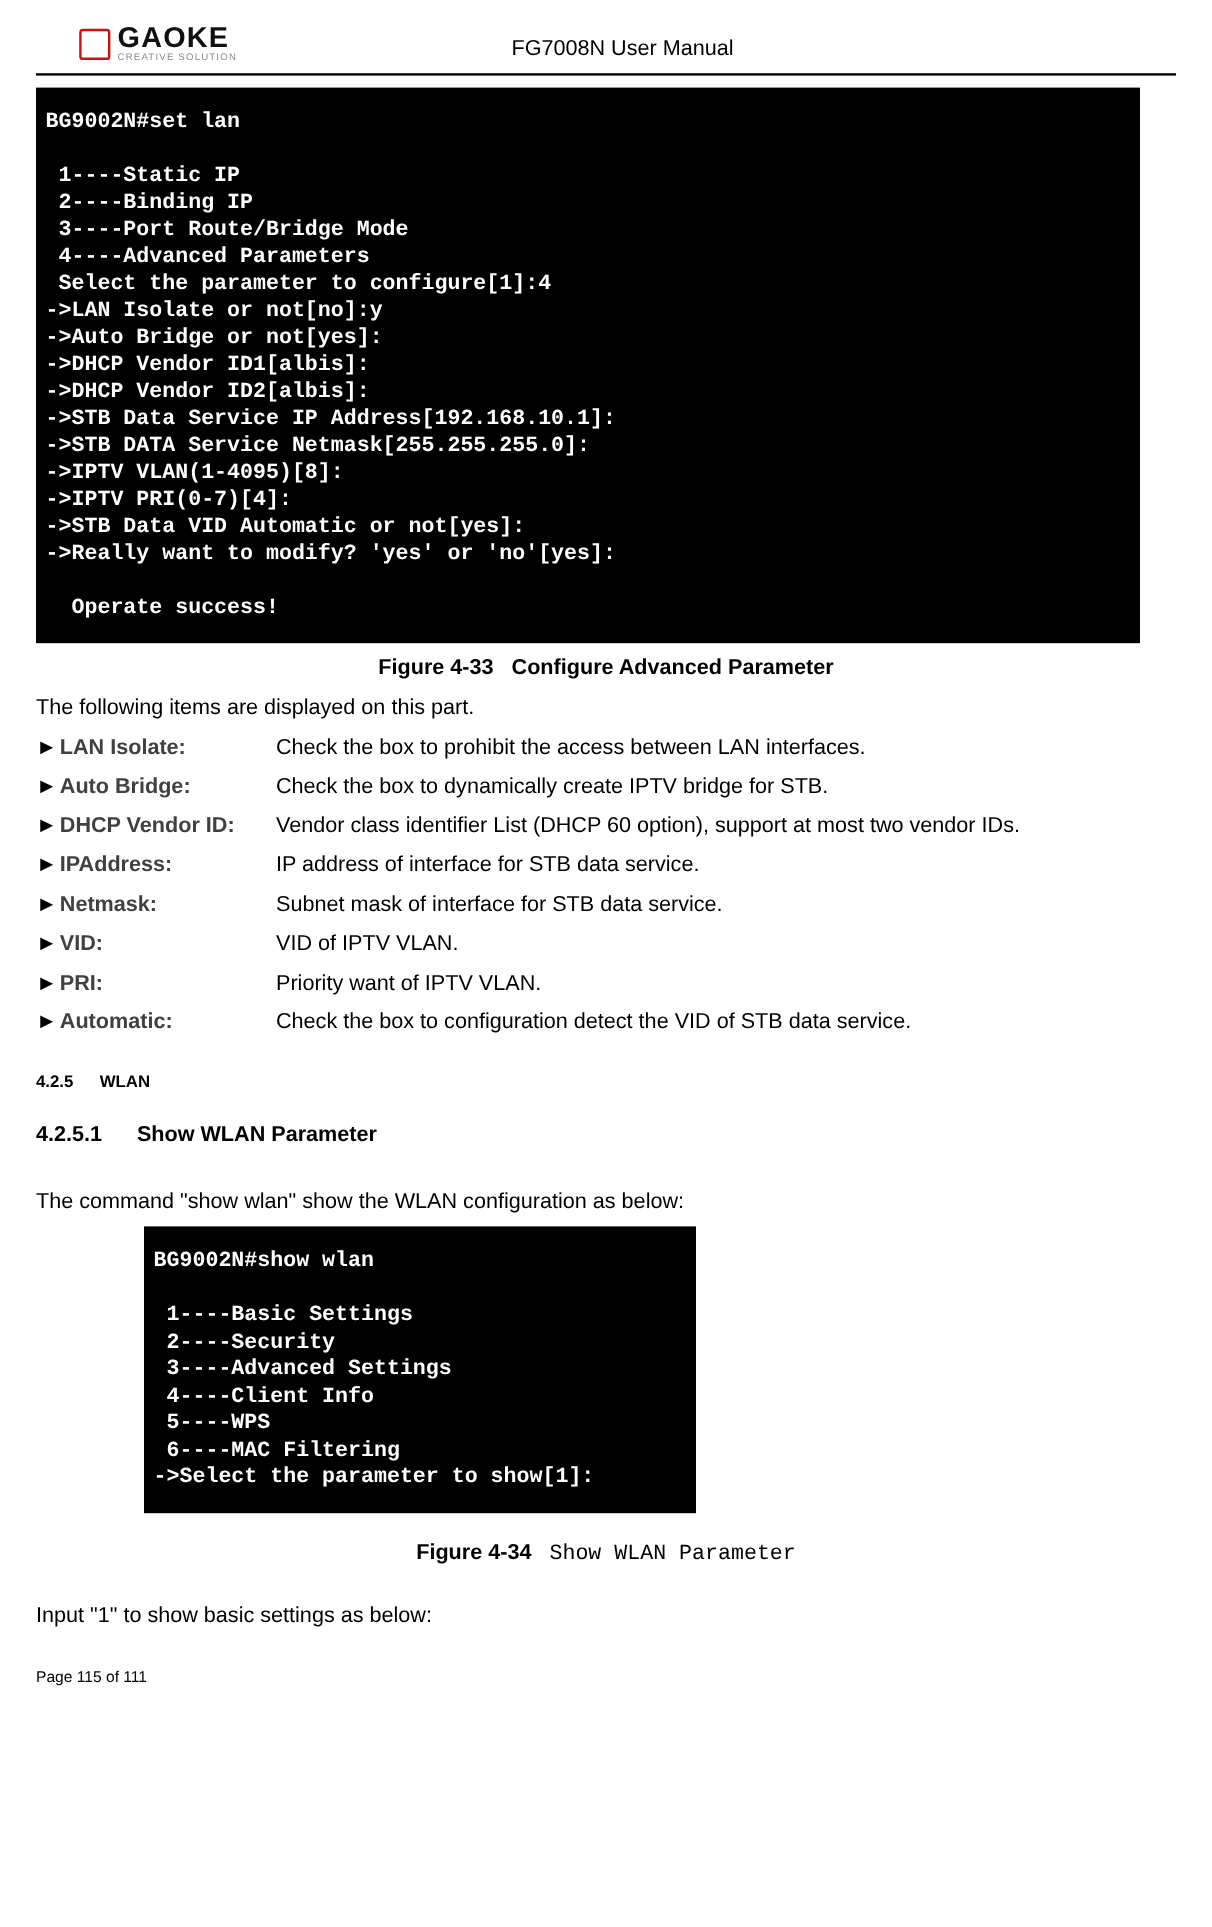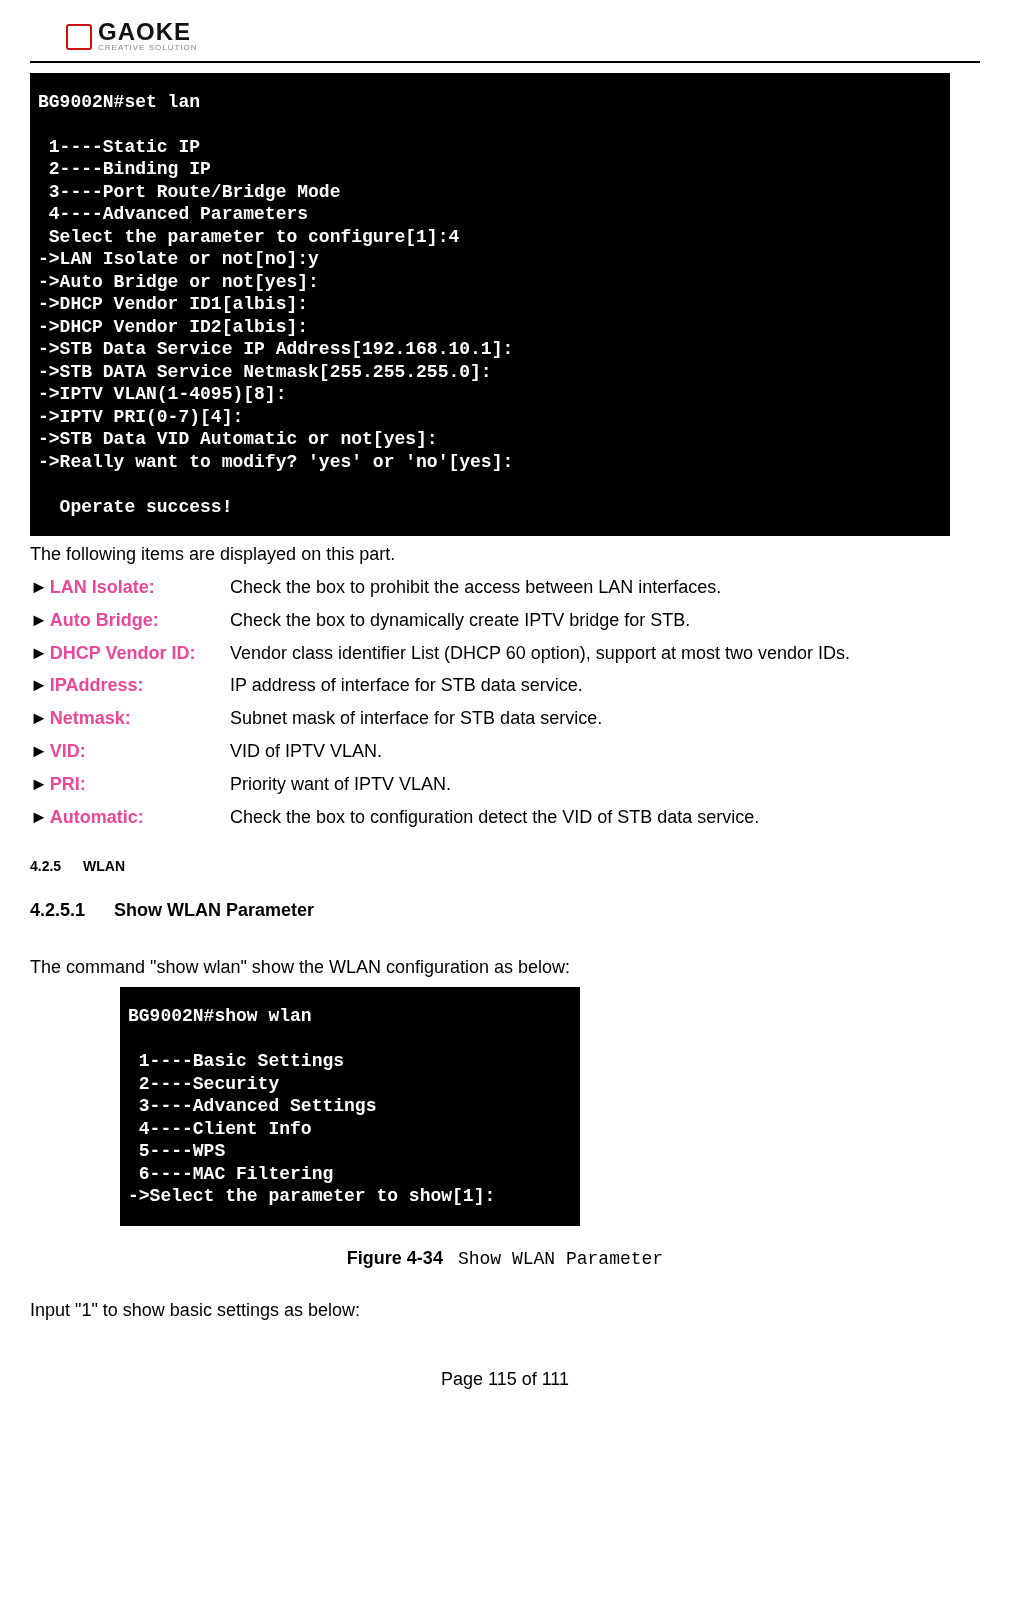--- a/index.html
+++ b/index.html
@@ -84,49 +84,49 @@
   .fig-caption .fig-num { margin-right: 10px; }
   .fig-caption.serif .fig-title { font-family: "SimSun","NSimSun","MingLiU","Courier New",monospace; font-weight: normal; }
   .body-text { margin: 4px 0; }
   .param-line {
     display: flex;
     flex-wrap: nowrap;
     margin: 4px 0;
   }
   .triangle { color: #000; margin-right: 2px; }
   .param-name {
-    color: #ec4899;
+    color: #404040;
     font-weight: bold;
     white-space: nowrap;
   }
   .param-col { width: 200px; flex-shrink: 0; display: flex; }
   .param-desc { flex: 1; }
   .section-h { font-weight: bold; margin-top: 24px; font-size: 14px; }
   .section-h .num { margin-right: 18px; }
   .subsection-h { font-weight: bold; margin-top: 18px; font-size: 18px; }
   .subsection-h .num { margin-right: 24px; }
   .footer {
-    text-align: center;
-    font-size: 18px;
-    margin-top: 40px;
+    font-size: 13px;
+    margin-top: 28px;
   }
 </style>
 </head>
 <body>
 
 <div class="page">
 
   <div class="header">
     <div class="logo-block">
       <div class="logo-rect"></div>
       <div class="logo-col">
         <div class="logo-name">GAOKE</div>
         <div class="logo-tag">CREATIVE SOLUTION</div>
       </div>
     </div>
+    <div class="header-title">FG7008N User Manual</div>
     <div class="header-spacer"></div>
   </div>
 
   <div class="terminal t1" id="terminal1">BG9002N#set lan
 
  1----Static IP
  2----Binding IP
  3----Port Route/Bridge Mode
  4----Advanced Parameters
  Select the parameter to configure[1]:4
@@ -136,20 +136,24 @@
 -&gt;DHCP Vendor ID2[albis]:
 -&gt;STB Data Service IP Address[192.168.10.1]:
 -&gt;STB DATA Service Netmask[255.255.255.0]:
 -&gt;IPTV VLAN(1-4095)[8]:
 -&gt;IPTV PRI(0-7)[4]:
 -&gt;STB Data VID Automatic or not[yes]:
 -&gt;Really want to modify? 'yes' or 'no'[yes]:
 
   Operate success!</div>
 
+  <div class="fig-caption">
+    <span class="fig-num">Figure 4-33</span>
+    <span class="fig-title">Configure Advanced Parameter</span>
+  </div>
 
   <div class="body-text">The following items are displayed on this part.</div>
 
   <div id="params">
       <div class="param-line">
         <span class="param-col">
           <span class="triangle">►</span>
           <span class="param-name"> LAN Isolate:</span>
         </span>
         <span class="param-desc">Check the box to prohibit the access between LAN interfaces.</span>

